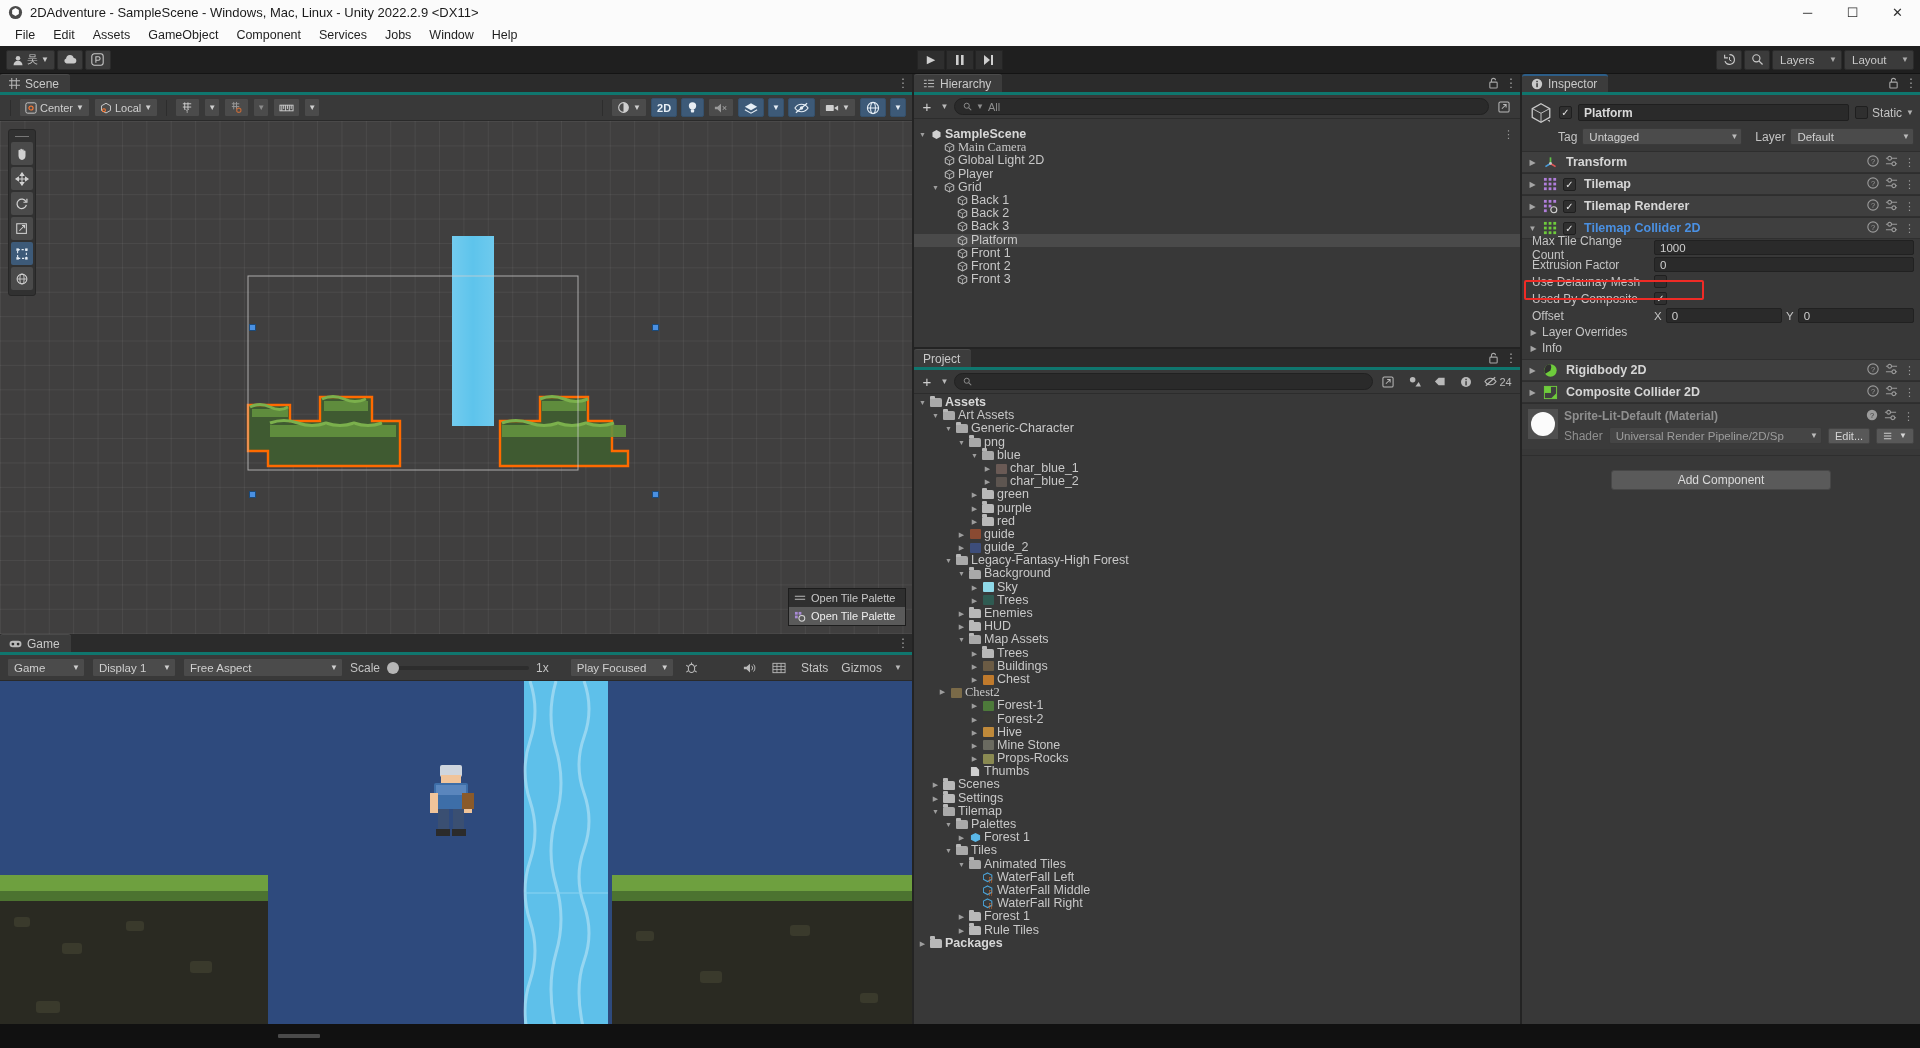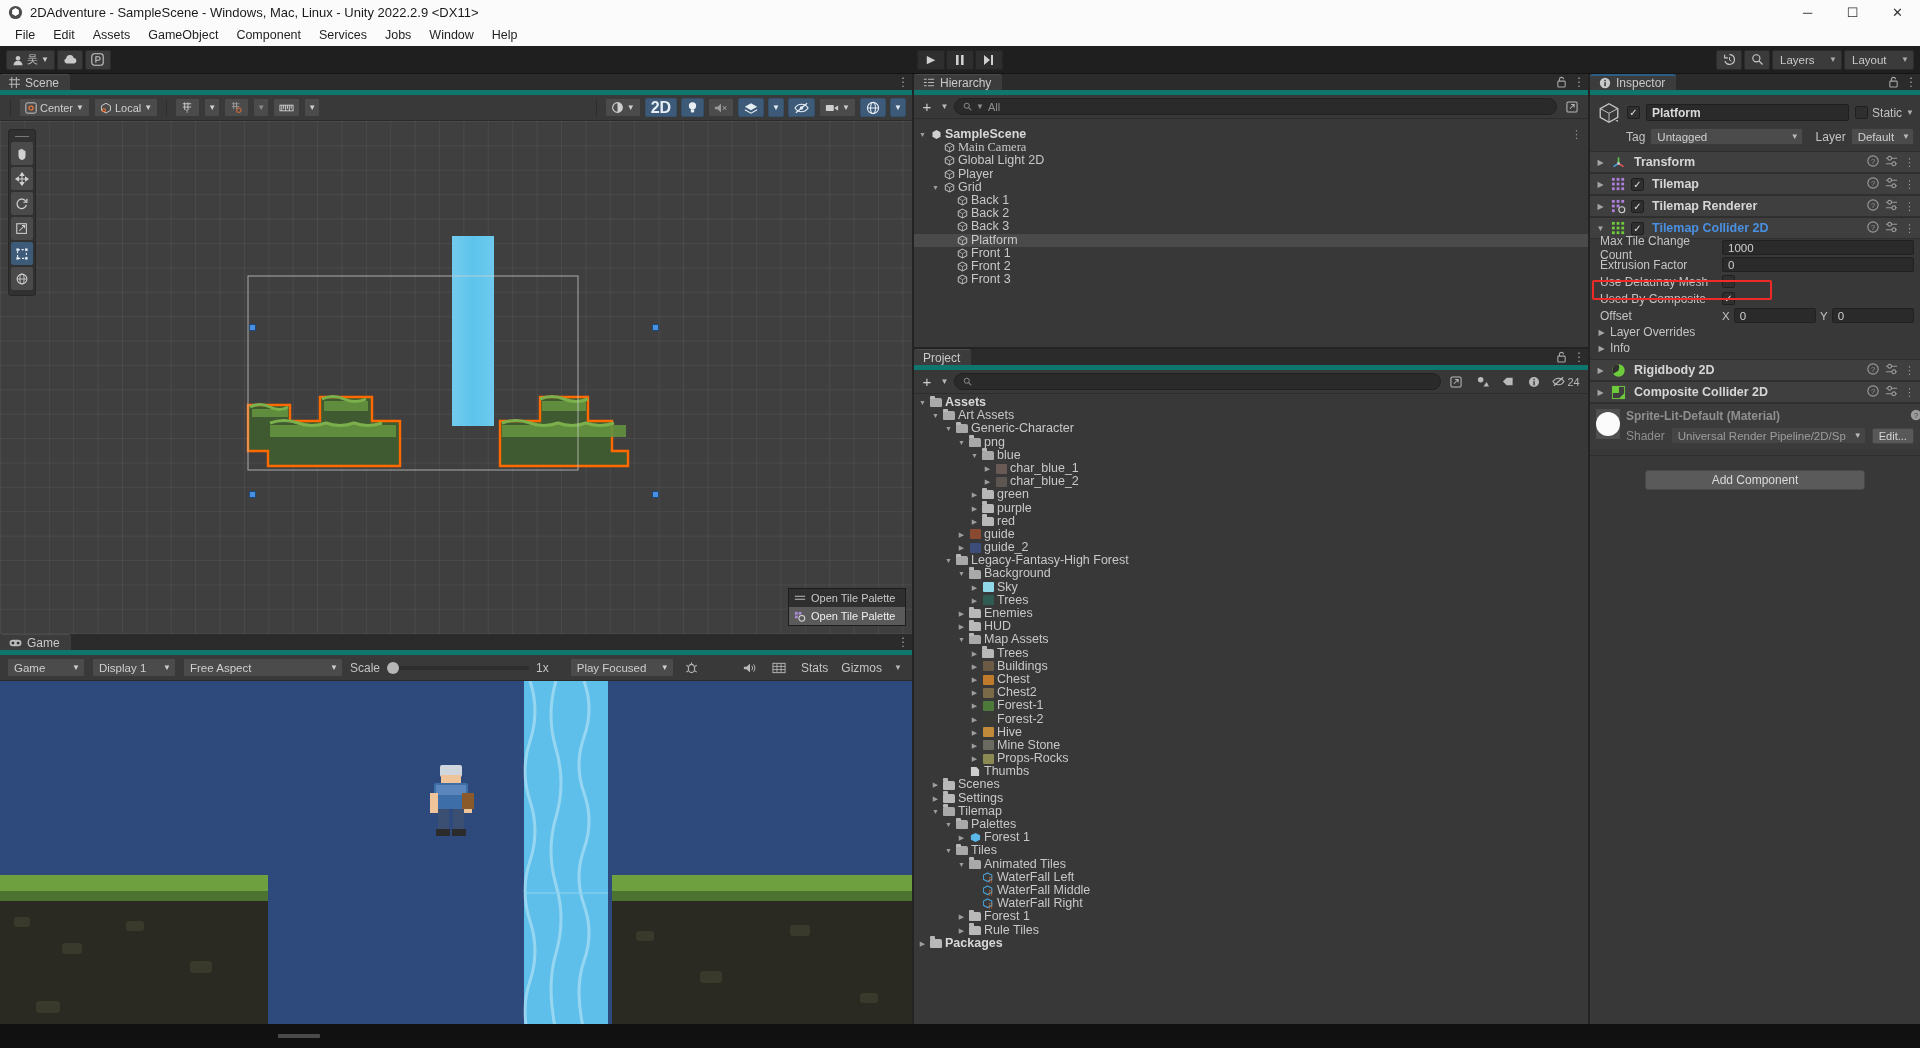--- a/index.html
+++ b/index.html
@@ -36,27 +36,27 @@
   .play-btn { width:28px; height:20px; background:#2e2e2e; border:1px solid #242424;
               display:flex; align-items:center; justify-content:center; color:#cfcfcf; font-size:11px; }
   .tb-right { margin-left:auto; display:flex; align-items:center; gap:2px; }
   .drop { height:20px; background:#3b3b3b; border:1px solid #2b2b2b; border-radius:2px; color:#c9c9c9;
           font-size:11.5px; display:flex; align-items:center; padding:0 4px 0 7px; min-width:70px; }
   .drop .car { margin-left:auto; padding-left:8px; font-size:8px; color:#aaa; }
 
   
   .main { flex:1; display:flex; min-height:0; background:#383838; }
   .col-left { width:912px; display:flex; flex-direction:column; min-width:0; }
-  .col-mid { width:676px; display:flex; flex-direction:column; border-left:2px solid #232323; min-width:0;}
+  .col-mid { width:608px; display:flex; flex-direction:column; border-left:2px solid #232323; min-width:0;}
   .col-right { flex:1; display:flex; flex-direction:column; border-left:2px solid #232323; min-width:0;}
 
   
   .panel { display:flex; flex-direction:column; min-height:0; background:#383838; }
   .tabrow { height:21px; background:#2b2b2b; display:flex; align-items:stretch; flex:none;
-            border-bottom:5px solid #0f766e; }
+            border-bottom:3px solid #0f766e; }
   .tab { background:#3c3c3c; display:flex; align-items:center; gap:5px; padding:0 11px 0 9px;
          font-size:12px; color:#c9c9c9; border-top:1px solid #4a4a4a;
          border-top-left-radius:3px; border-top-right-radius:3px; }
   .tab.active-blue { border-top:2px solid #2c5d87; }
   .tabrow .spacer { flex:1; }
   .tabrow .trbtn { width:18px; display:flex; align-items:center; justify-content:center;
                    color:#a7a7a7; font-size:12px; }
 
   
   .scene-toolbar { height:26px; background:#393939; display:flex; align-items:center; gap:4px;
@@ -336,21 +336,21 @@
 
           <div class="vsep"></div>
           <div class="sbtn">
             <svg width="13" height="13" viewBox="0 0 14 14">
                 <circle cx="7" cy="7" r="5.2" fill="none" stroke="#cfcfcf" stroke-width="1.2"></circle>
                 <path d="M7 1.8a5.2 5.2 0 0 1 0 10.4z" fill="#cfcfcf"></path>
               </svg>
             <span style="font-size:8px;">▼</span>
           </div>
           <div class="sbtn sel">
-            <b style="font-size:16px;">2D</b>
+            <b style="font-size:11px;">2D</b>
           </div>
           <div class="sbtn sel">
             <svg width="11" height="13" viewBox="0 0 12 14">
                 <circle cx="6" cy="5.2" r="4" fill="#e8eef4"></circle>
                 <rect x="4.2" y="9" width="3.6" height="3.4" rx="1" fill="#e8eef4"></rect>
               </svg>
           </div>
           <div class="sbtn dim">
             <svg width="14" height="12" viewBox="0 0 16 13">
                 <path d="M1 5h3l4-3.5v10L4 8H1z" fill="#9a9a9a"></path>
@@ -978,21 +978,21 @@
               </span>
               <span class="lbl">Buildings</span>
             </div>
             <div class="row" style="padding-left: 56px;">
               <span class="arw">▶</span>
               <span class="ico">
                 <span class="swatch" style="background: rgb(192, 122, 44);"></span>
               </span>
               <span class="lbl">Chest</span>
             </div>
-            <div class="row" style="padding-left: 56px;">
+            <div class="row" style="padding-left: 24px; font-family: Liberation Serif, serif;">
               <span class="arw">▶</span>
               <span class="ico">
                 <span class="swatch" style="background: rgb(122, 106, 72);"></span>
               </span>
               <span class="lbl">Chest2</span>
             </div>
             <div class="row" style="padding-left: 56px;">
               <span class="arw">▶</span>
               <span class="ico">
                 <span class="swatch" style="background: rgb(77, 122, 58);"></span>

